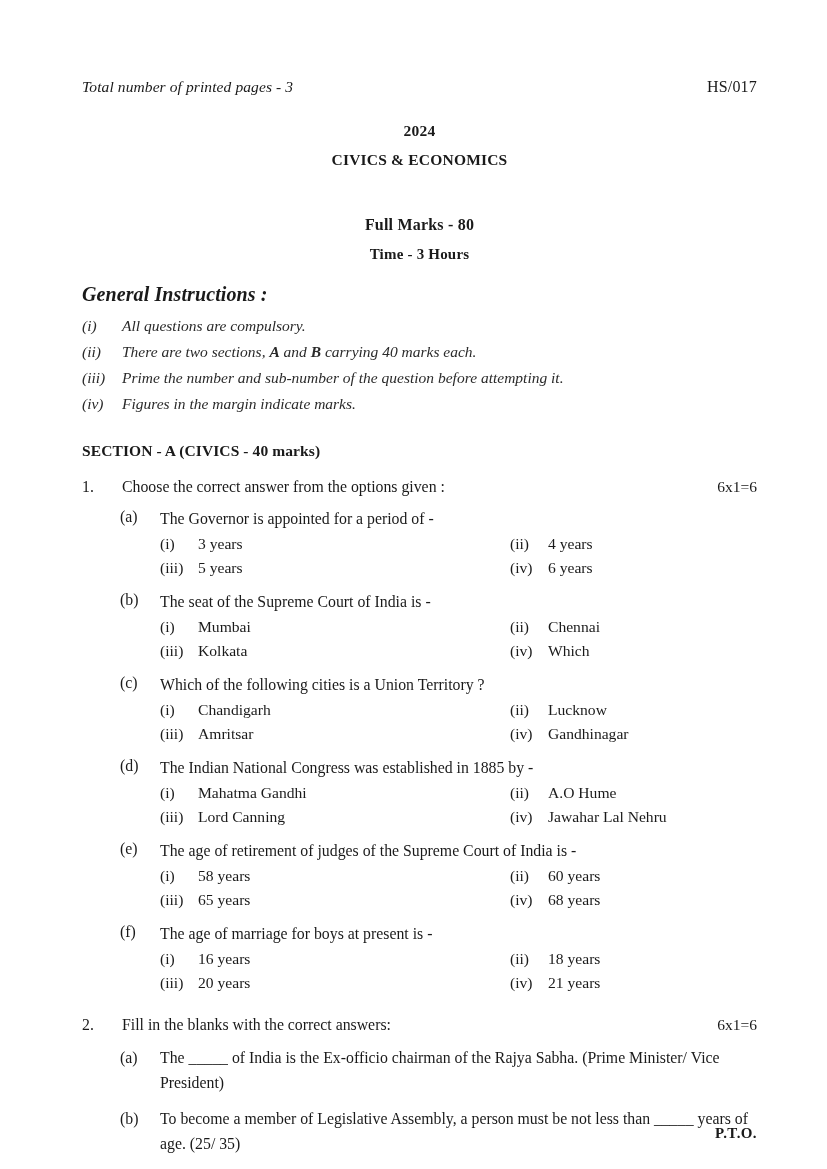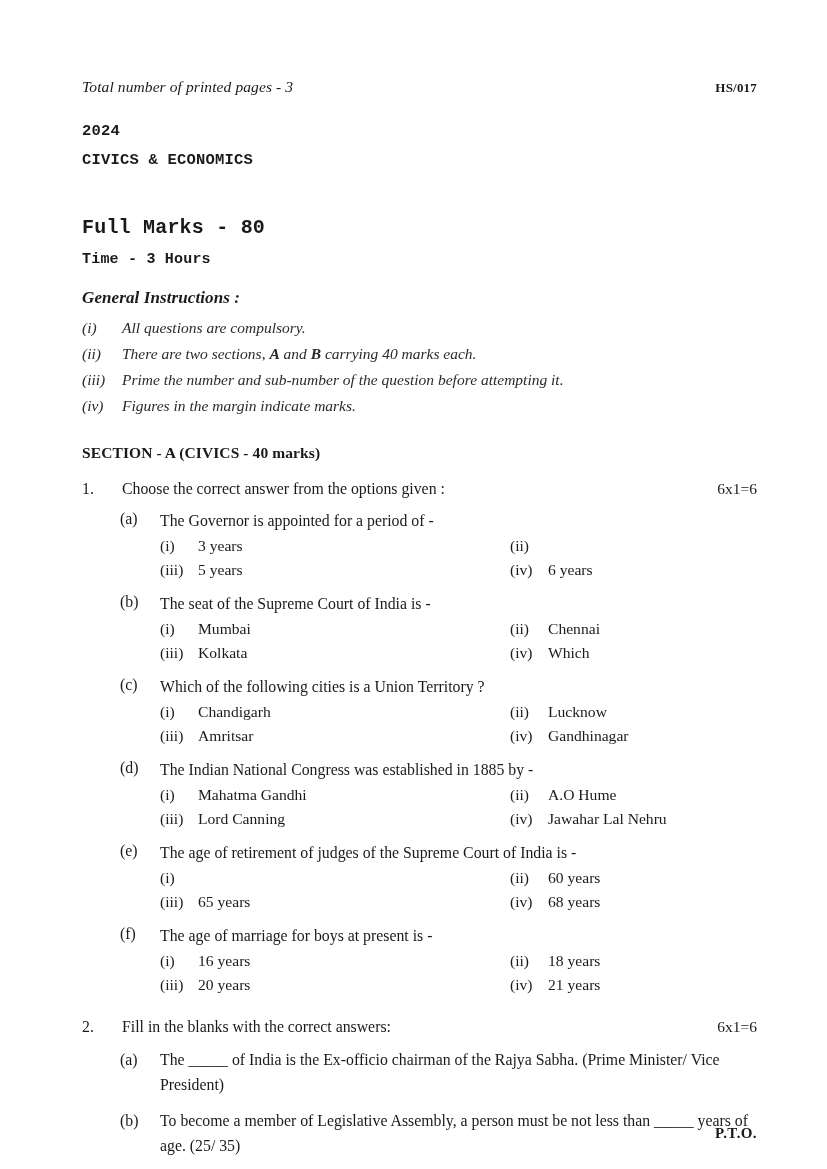--- a/index.html
+++ b/index.html
@@ -30,45 +30,44 @@
     justify-content: space-between;
     align-items: baseline;
     font-size: 15.5px;
   }
   .printed-pages {
     font-style: italic;
     font-family: "Liberation Serif", serif;
     letter-spacing: 0.1px;
   }
   .paper-code {
-    font-weight: bold;
-    font-size: 13px;
+    font-weight: normal;
+    font-size: 16px;
     letter-spacing: 0.2px;
   }
 
   
   .title-block {
-    text-align: left;
+    text-align: center;
     margin-top: 26px;
-    font-family: Liberation Mono, monospace;
   }
   .title-block div {
     font-weight: bold;
     letter-spacing: 0.2px;
   }
   .t-year { font-size: 15.5px; margin-bottom: 11px; }
   .t-subject { font-size: 15.5px; margin-bottom: 12px; }
-  .t-marks { font-size: 20px; margin-bottom: 12px; margin-top: 47px; }
+  .t-marks { font-size: 16px; margin-bottom: 12px; margin-top: 47px; }
   .t-time { font-size: 15px; }
 
   
   .gi-heading {
     font-weight: bold;
     font-style: italic;
-    font-size: 17px;
+    font-size: 20px;
     margin-top: 20px;
     letter-spacing: 0.1px;
   }
   .gi-list {
     margin-top: 7px;
   }
   .gi-item {
     display: flex;
     font-style: italic;
     font-size: 15.5px;
@@ -215,20 +214,21 @@
       <span class="sub-label">(a)</span>
       <div class="sub-body">
         <div class="sub-text">The Governor is appointed for a period of -</div>
         <div class="opt-grid">
           <div class="opt">
             <span class="opt-rn">(i)</span>
             <span class="opt-tx">3 years</span>
           </div>
           <div class="opt">
             <span class="opt-rn">(ii)</span>
+            <span class="opt-tx">4 years</span>
           </div>
           <div class="opt">
             <span class="opt-rn">(iii)</span>
             <span class="opt-tx">5 years</span>
           </div>
           <div class="opt">
             <span class="opt-rn">(iv)</span>
             <span class="opt-tx">6 years</span>
           </div>
         </div>
@@ -310,20 +310,21 @@
       </div>
     </div>
 
     <div class="sub-block">
       <span class="sub-label">(e)</span>
       <div class="sub-body">
         <div class="sub-text">The age of retirement of judges of the Supreme Court of India is -</div>
         <div class="opt-grid">
           <div class="opt">
             <span class="opt-rn">(i)</span>
+            <span class="opt-tx">58 years</span>
           </div>
           <div class="opt">
             <span class="opt-rn">(ii)</span>
             <span class="opt-tx">60 years</span>
           </div>
           <div class="opt">
             <span class="opt-rn">(iii)</span>
             <span class="opt-tx">65 years</span>
           </div>
           <div class="opt">

